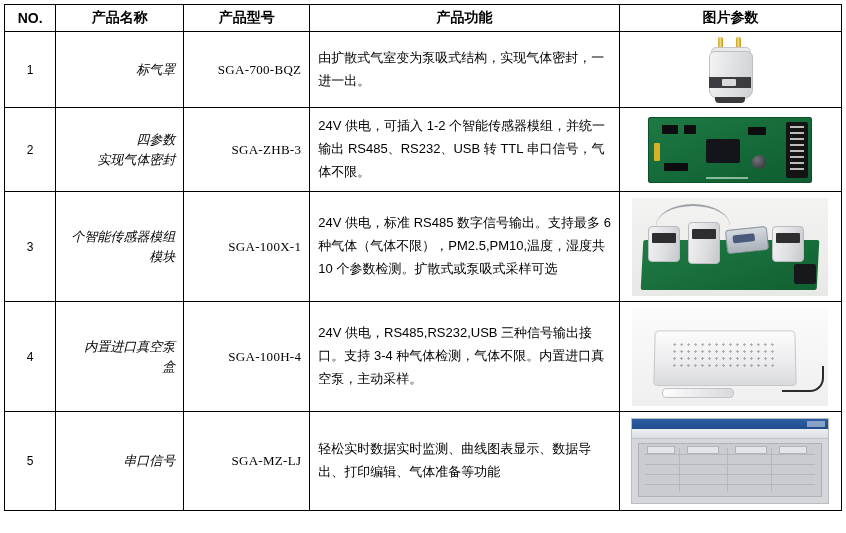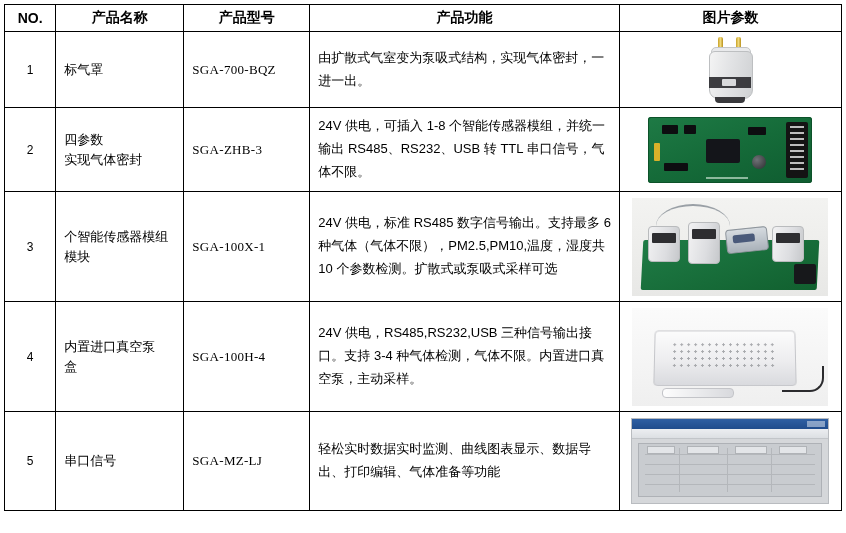--- a/index.html
+++ b/index.html
@@ -45,26 +45,27 @@
   .col-name  { width: 120px; }
   .col-model { width: 118px; }
   .col-func  { width: 290px; }
   .col-img   { width: 208px; }
 
   td.cell-no {
     text-align: center;
     font-size: 12px;
   }
   td.cell-name {
-    text-align: left;
+    text-align: right;
     font-size: 13px;
     line-height: 1.5;
+    font-style: italic;
   }
   td.cell-model {
-    text-align: left;
+    text-align: right;
     font-size: 13px;
     font-family: "Liberation Serif", "DejaVu Serif", serif;
     letter-spacing: 0.3px;
   }
   td.cell-func {
     text-align: left;
     font-size: 13px;
     line-height: 1.75;
   }
   td.cell-img {
@@ -460,21 +461,21 @@
         </td>
       </tr>
 
       <tr class="r2">
         <td class="cell-no">2</td>
         <td class="cell-name">
           <div>四参数</div>
           <div>实现气体密封</div>
         </td>
         <td class="cell-model">SGA-ZHB-3</td>
-        <td class="cell-func">24V 供电，可插入 1-8 个智能传感器模组，并统一输出 RS485、RS232、USB 转 TTL 串口信号，气体不限。</td>
+        <td class="cell-func">24V 供电，可插入 1-2 个智能传感器模组，并统一输出 RS485、RS232、USB 转 TTL 串口信号，气体不限。</td>
         <td class="cell-img">
           <div class="img-box">
             <div class="pic-pcb">
               <div class="pad"></div>
               <div class="chip c1"></div>
               <div class="chip c2"></div>
               <div class="chip c3"></div>
               <div class="chip c4"></div>
               <div class="dip"></div>
               <div class="cap-e"></div>

